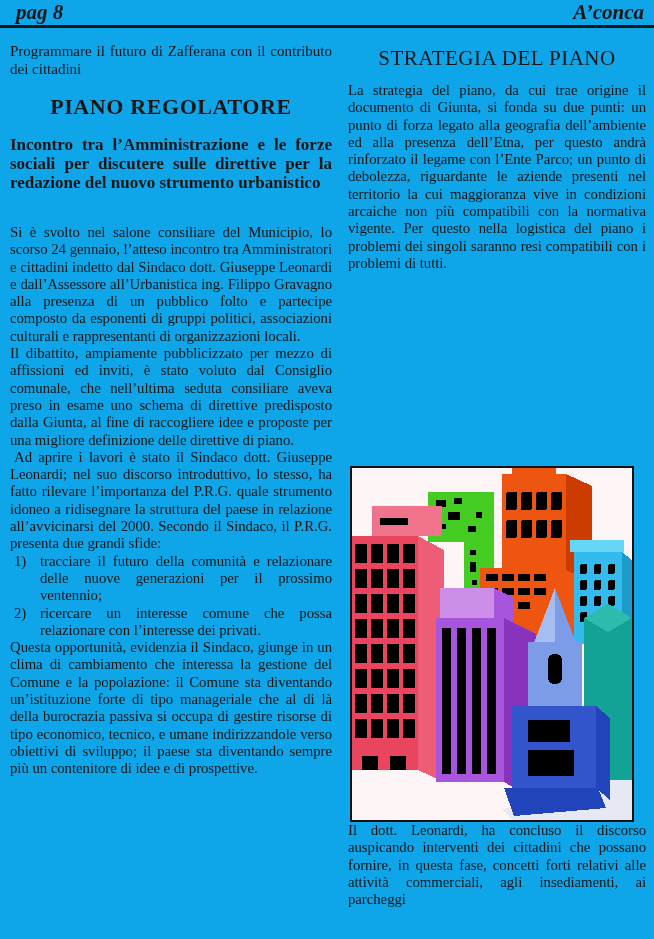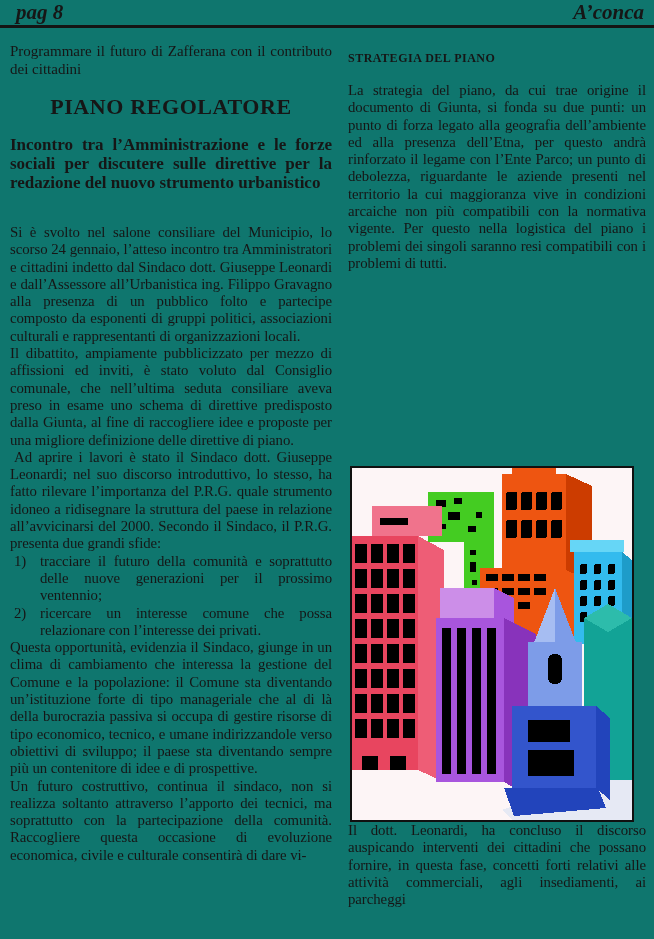--- a/index.html
+++ b/index.html
@@ -1,19 +1,19 @@
 <!DOCTYPE html>
 <html lang="it"><head>
 <meta charset="utf-8">
 <style>
   html,body{margin:0;padding:0;background:#888;}
   .page{
     position:relative;
     width:654px;height:939px;
-    background:#0f766e;
+    background:#0ea5e9;
     overflow:hidden;
     font-family:"Liberation Serif","DejaVu Serif",serif;
     color:#161616;
   }
   
   .hdr{
     position:absolute;top:0;left:0;right:0;height:28px;
     display:flex;justify-content:space-between;align-items:flex-end;
     padding:0 10px 0 16px;box-sizing:border-box;
     border-bottom:3px solid #141414;
@@ -35,22 +35,22 @@
   }
   .subhead{
     margin:17px 0 0 0;
     font-size:17px;font-weight:bold;line-height:19px;text-align:justify;
   }
   .first-body{margin-top:32px;}
   .indent4{text-indent:4px;}
   .li{position:relative;padding-left:30px;}
   .li .li-num{position:absolute;left:4px;top:0;}
   .head-sec{
-    margin:14px 0 0 0;text-align:left;
-    font-size:12px;font-weight:bold;letter-spacing:0.5px;line-height:20px;
+    margin:14px 0 0 0;text-align:center;
+    font-size:21px;font-weight:normal;letter-spacing:0.5px;line-height:20px;
   }
   .rc-top{height:432px;overflow:hidden;}
   .rc-p1{margin-top:14px;}
   figure.cityfig{
     margin:0 0 0 2px;padding:0;
     width:280px;height:352px;
     border:2px solid #101010;
     overflow:hidden;
   }
   .closing{}
@@ -71,30 +71,29 @@
     <h1 class="head-main">PIANO REGOLATORE</h1>
     <h2 class="subhead">Incontro tra l’Amministrazione e le forze sociali per discutere sulle direttive per la redazione del nuovo strumento urbanistico</h2>
 
     <p class="body first-body">Si è svolto nel salone consiliare del Municipio, lo scorso 24 gennaio, l’atteso incontro tra Amministratori e cittadini indetto dal Sindaco dott. Giuseppe Leonardi e dall’Assessore all’Urbanistica ing. Filippo Gravagno alla presenza di un pubblico folto e partecipe composto da esponenti di gruppi politici, associazioni culturali e rappresentanti di organizzazioni locali.</p>
     <p class="body">Il dibattito, ampiamente pubblicizzato per mezzo di affissioni ed inviti, è stato voluto dal Consiglio comunale, che nell’ultima seduta consiliare aveva preso in esame uno schema di direttive predisposto dalla Giunta, al fine di raccogliere idee e proposte per una migliore definizione delle direttive di piano.</p>
     <p class="body indent4">Ad aprire i lavori è stato il Sindaco dott. Giuseppe Leonardi; nel suo discorso introduttivo, lo stesso, ha fatto rilevare l’importanza del P.R.G. quale strumento idoneo a ridisegnare la struttura del paese in relazione all’avvicinarsi del 2000. Secondo il Sindaco, il P.R.G. presenta due grandi sfide:</p>
 
     <div>
       <div class="body li">
         <span class="li-num">1)</span>
-        <span>tracciare il futuro della comunità e soprattutto delle nuove generazioni per il prossimo ventennio;</span>
+        <span>tracciare il futuro della comunità e relazionare delle nuove generazioni per il prossimo ventennio;</span>
       </div>
       <div class="body li">
         <span class="li-num">2)</span>
         <span>ricercare un interesse comune che possa relazionare con l’interesse dei privati.</span>
       </div>
     </div>
 
     <p class="body">Questa opportunità, evidenzia il Sindaco, giunge in un clima di cambiamento che interessa la gestione del Comune e la popolazione: il Comune sta diventando un’istituzione forte di tipo manageriale che al di là della burocrazia passiva si occupa di gestire risorse di tipo economico, tecnico, e umane indirizzandole verso obiettivi di sviluppo; il paese sta diventando sempre più un contenitore di idee e di prospettive.</p>
-    <p class="body">Un futuro costruttivo, continua il sindaco, non si realizza soltanto attraverso l’apporto dei tecnici, ma soprattutto con la partecipazione della comunità.  Raccogliere questa occasione di evoluzione economica, civile e culturale consentirà di dare vi-</p>
   </div>
 
   <div class="col col-right">
     <div class="rc-top">
       <h2 class="head-sec">STRATEGIA DEL PIANO</h2>
       <p class="body rc-p1">La strategia del piano, da cui trae origine il documento di Giunta, si fonda su due punti: un punto di forza legato alla geografia dell’ambiente ed alla presenza dell’Etna, per questo andrà rinforzato il legame con l’Ente Parco; un punto di debolezza, riguardante le aziende presenti nel territorio la cui maggioranza vive in condizioni arcaiche non più compatibili con la normativa vigente. Per questo nella logistica del piano i problemi dei singoli saranno resi compatibili con i problemi di tutti.</p>
     </div>
 
     <figure class="cityfig">
       <svg width="280" height="352" viewBox="0 0 280 352" shape-rendering="crispEdges" xmlns="http://www.w3.org/2000/svg">

